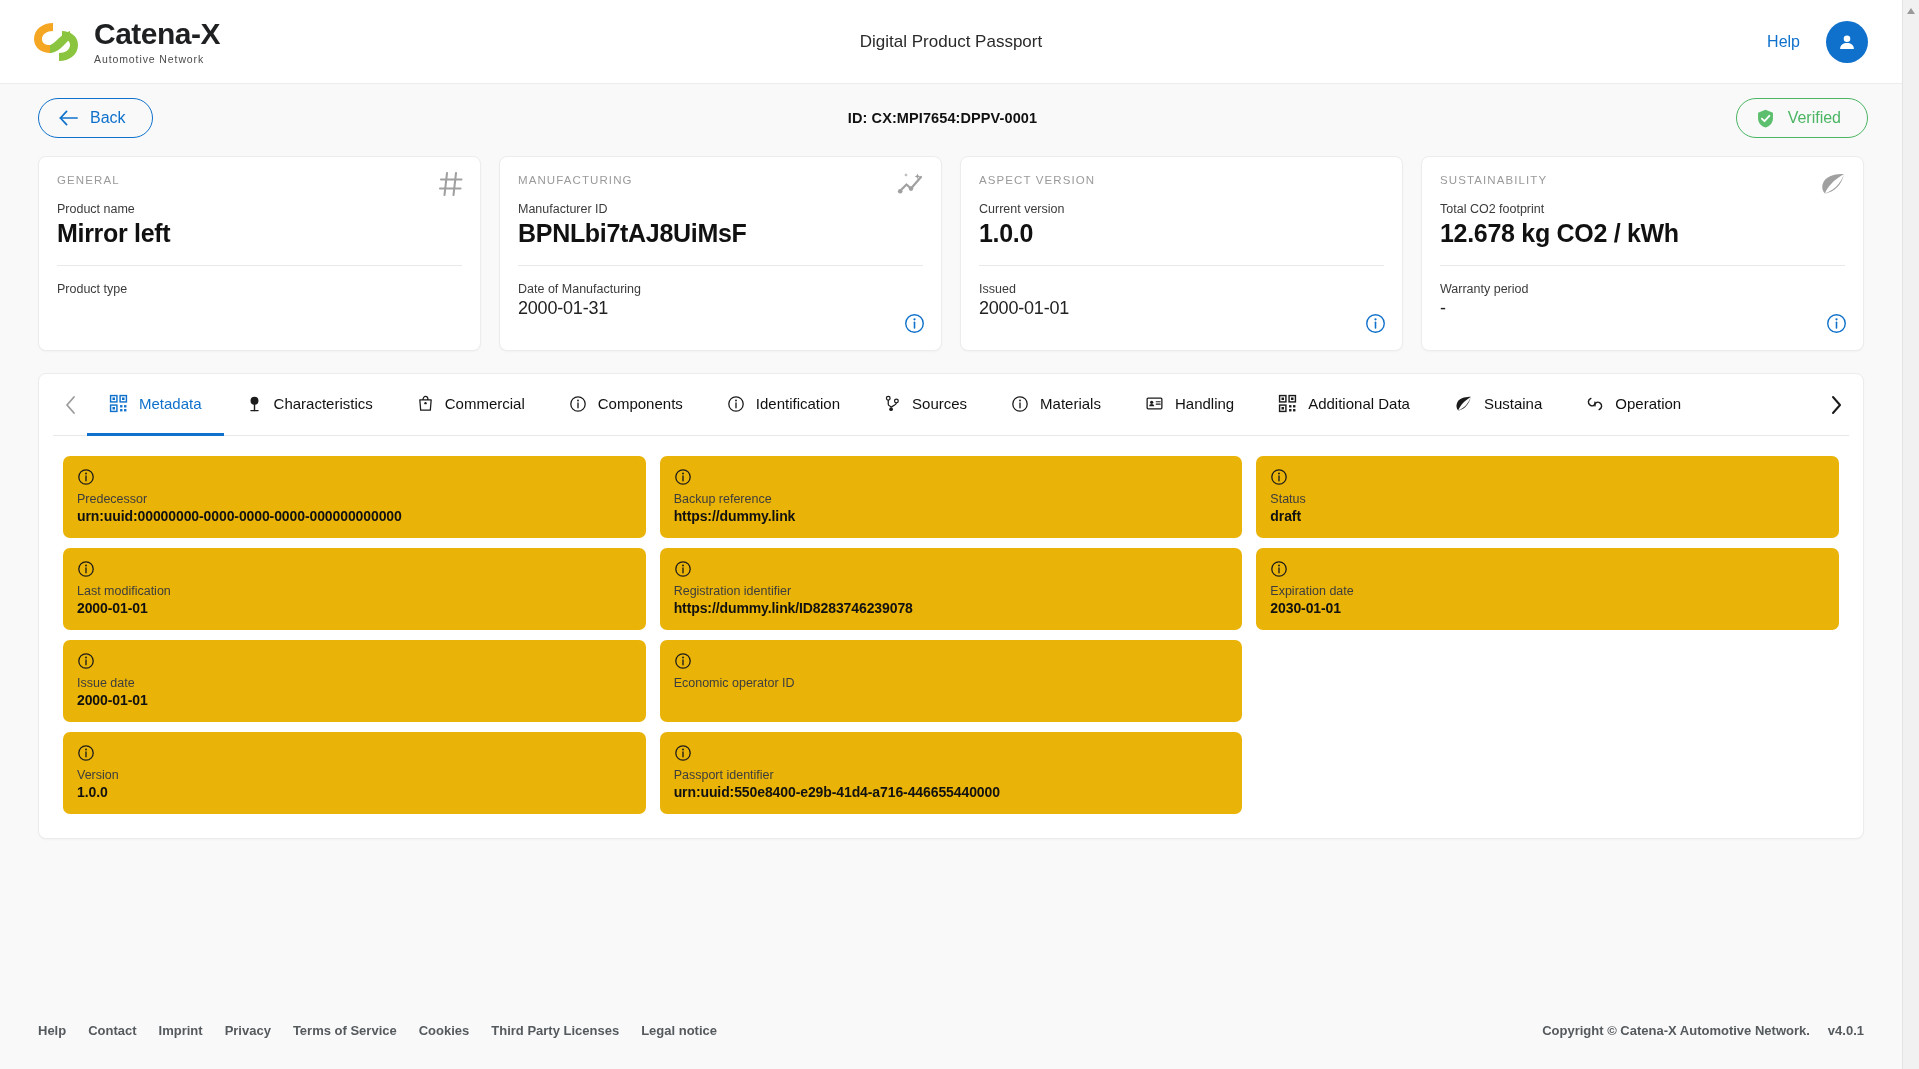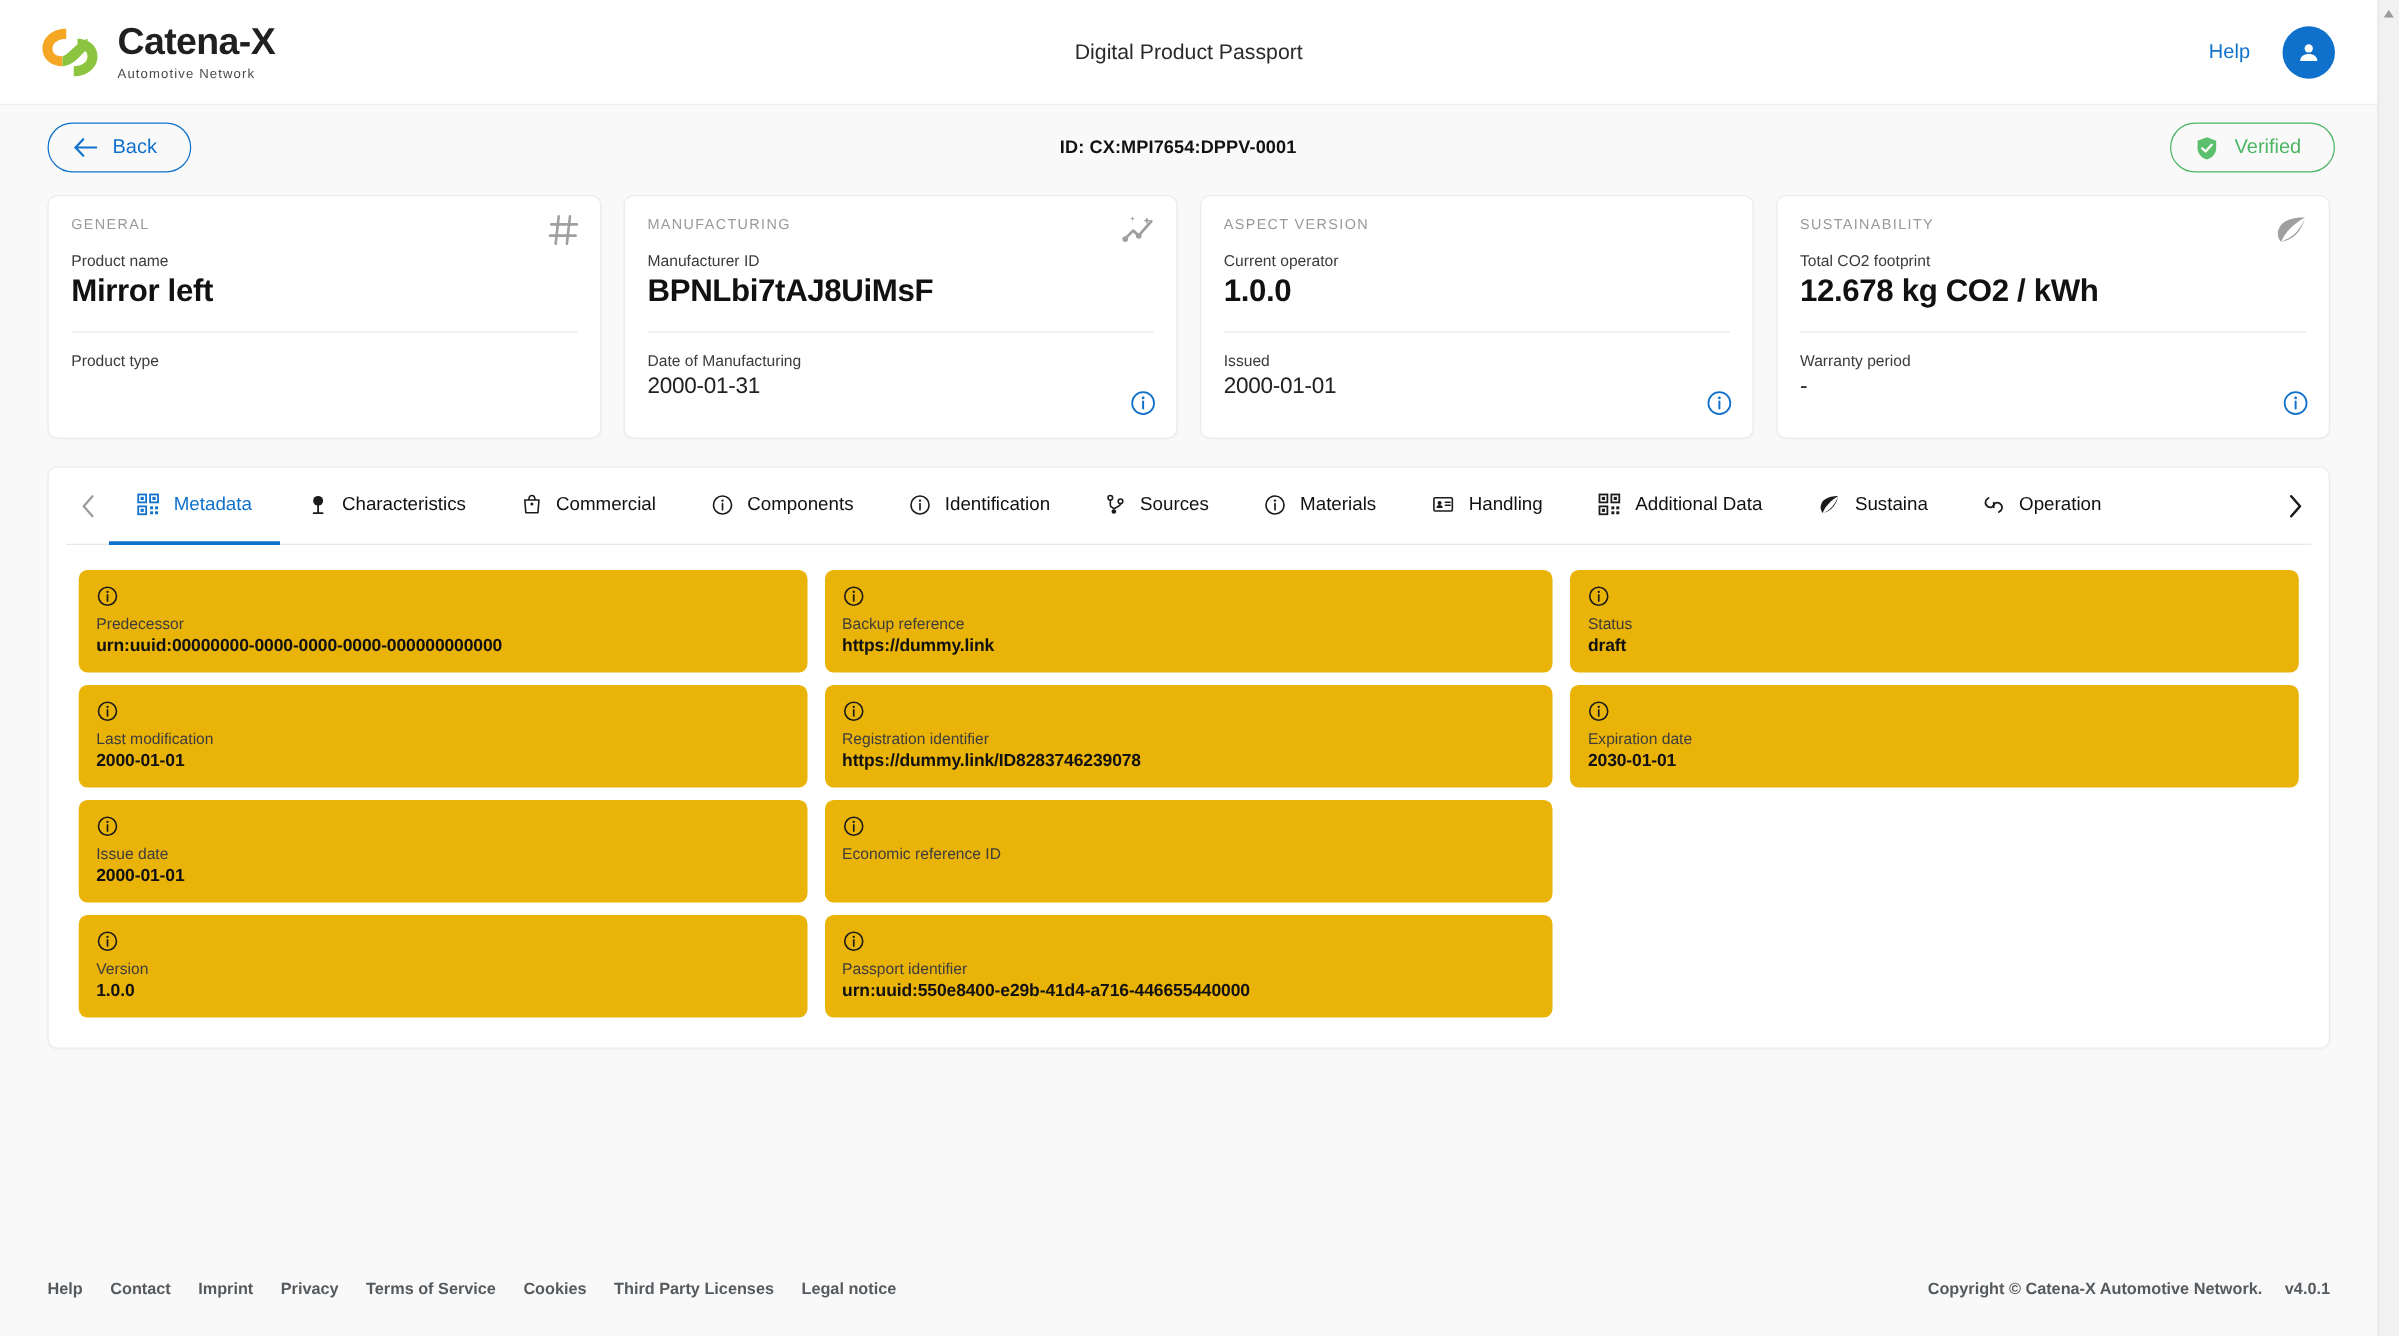--- a/index.html
+++ b/index.html
@@ -212,21 +212,21 @@
         <svg width="21" height="21" viewBox="0 0 24 24">
           <circle cx="12" cy="12" r="10" fill="none" stroke="#0f71cb" stroke-width="1.6"></circle>
           <circle cx="12" cy="7.2" r="1.3" fill="#0f71cb"></circle>
           <path d="M12 10.5 L12 17" stroke="#0f71cb" stroke-width="1.8" stroke-linecap="round"></path>
         </svg>
       </span>
     </div>
 
     <div class="card">
       <div class="card-head">ASPECT VERSION</div>
-      <div class="field-label">Current operator</div>
+      <div class="field-label">Current version</div>
       <div class="field-big">1.0.0</div>
       <div class="card-sep"></div>
       <div class="field-label">Issued</div>
       <div class="field-val">2000-01-01</div>
       <span class="card-info">
         <svg width="21" height="21" viewBox="0 0 24 24">
           <circle cx="12" cy="12" r="10" fill="none" stroke="#0f71cb" stroke-width="1.6"></circle>
           <circle cx="12" cy="7.2" r="1.3" fill="#0f71cb"></circle>
           <path d="M12 10.5 L12 17" stroke="#0f71cb" stroke-width="1.8" stroke-linecap="round"></path>
         </svg>
@@ -460,21 +460,21 @@
             </svg></span>
           <div class="cell-label">Issue date</div>
           <div class="cell-value">2000-01-01</div>
         </div>
         <div class="cell">
           <span class="cell-icon"><svg width="18" height="18" viewBox="0 0 24 24">
               <circle cx="12" cy="12" r="9.6" fill="none" stroke="#1b1b1b" stroke-width="1.7"></circle>
                 <circle cx="12" cy="7.3" r="1.25" fill="#1b1b1b"></circle>
                 <path d="M12 10.6 L12 17" stroke="#1b1b1b" stroke-width="1.8" stroke-linecap="round"></path>
             </svg></span>
-          <div class="cell-label">Economic reference ID</div>
+          <div class="cell-label">Economic operator ID</div>
         </div>
         <div class="cell empty"></div>
         <div class="cell">
           <span class="cell-icon"><svg width="18" height="18" viewBox="0 0 24 24">
               <circle cx="12" cy="12" r="9.6" fill="none" stroke="#1b1b1b" stroke-width="1.7"></circle>
                 <circle cx="12" cy="7.3" r="1.25" fill="#1b1b1b"></circle>
                 <path d="M12 10.6 L12 17" stroke="#1b1b1b" stroke-width="1.8" stroke-linecap="round"></path>
             </svg></span>
           <div class="cell-label">Version</div>
           <div class="cell-value">1.0.0</div>

